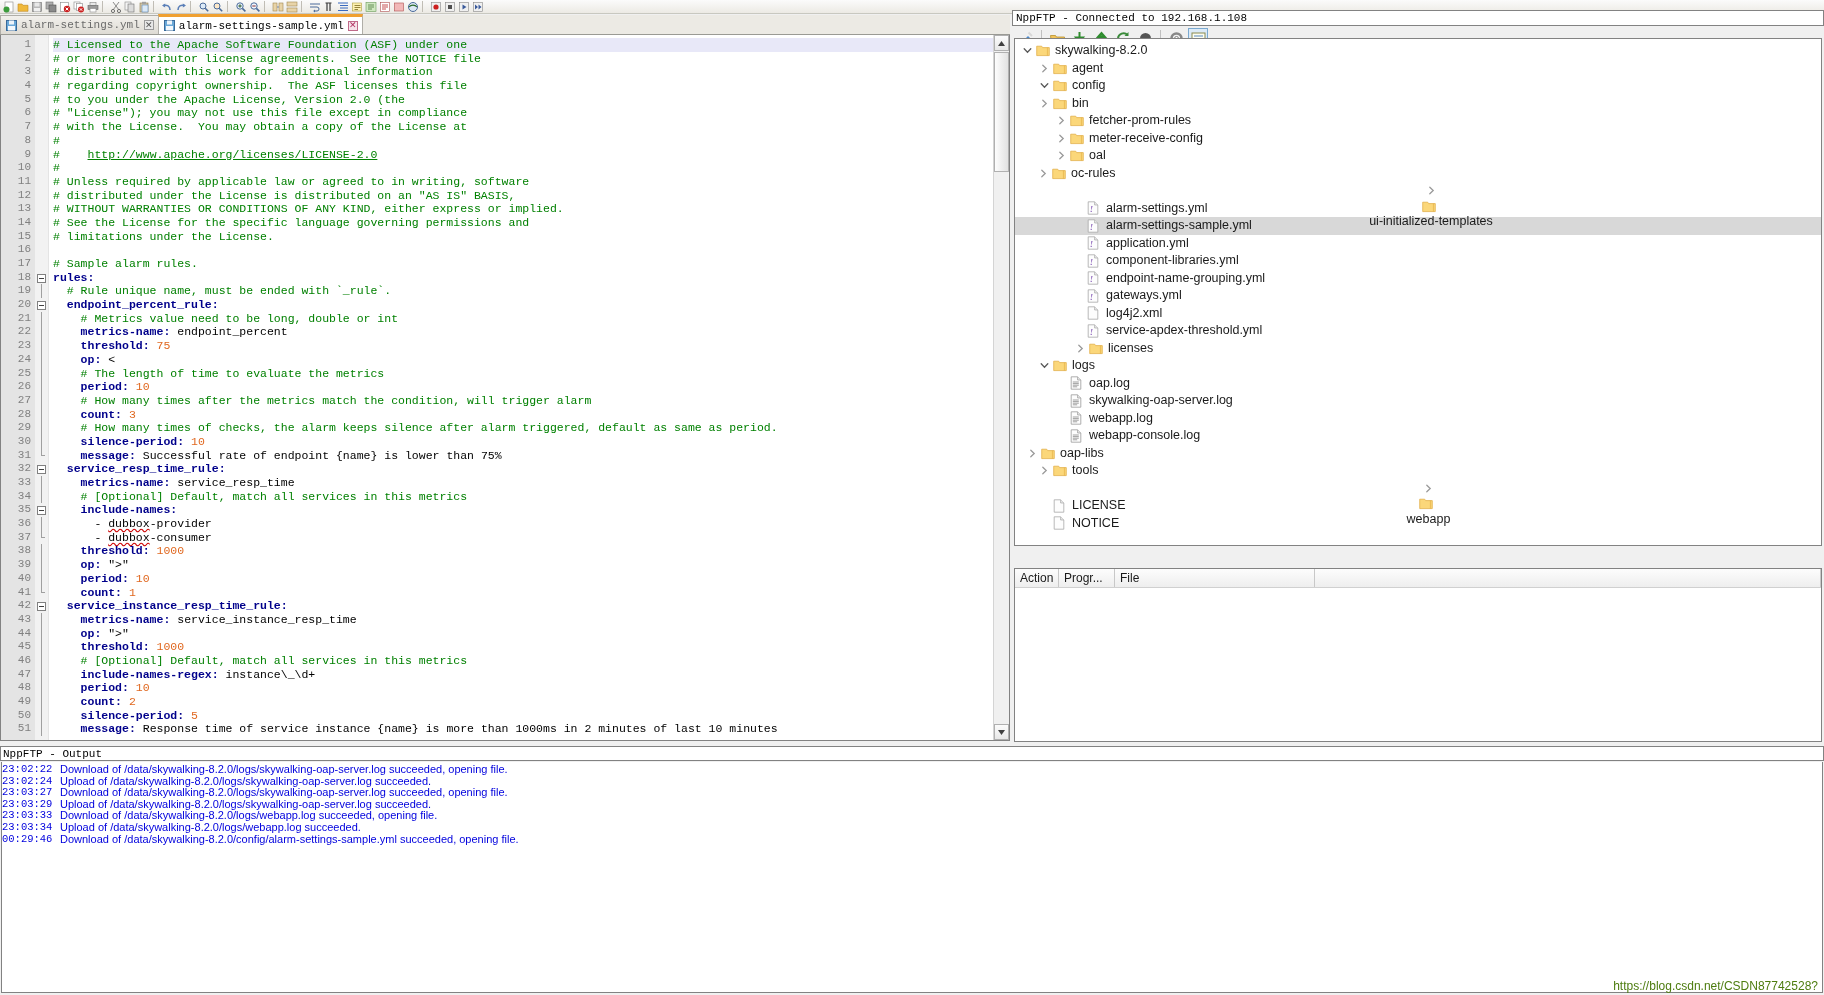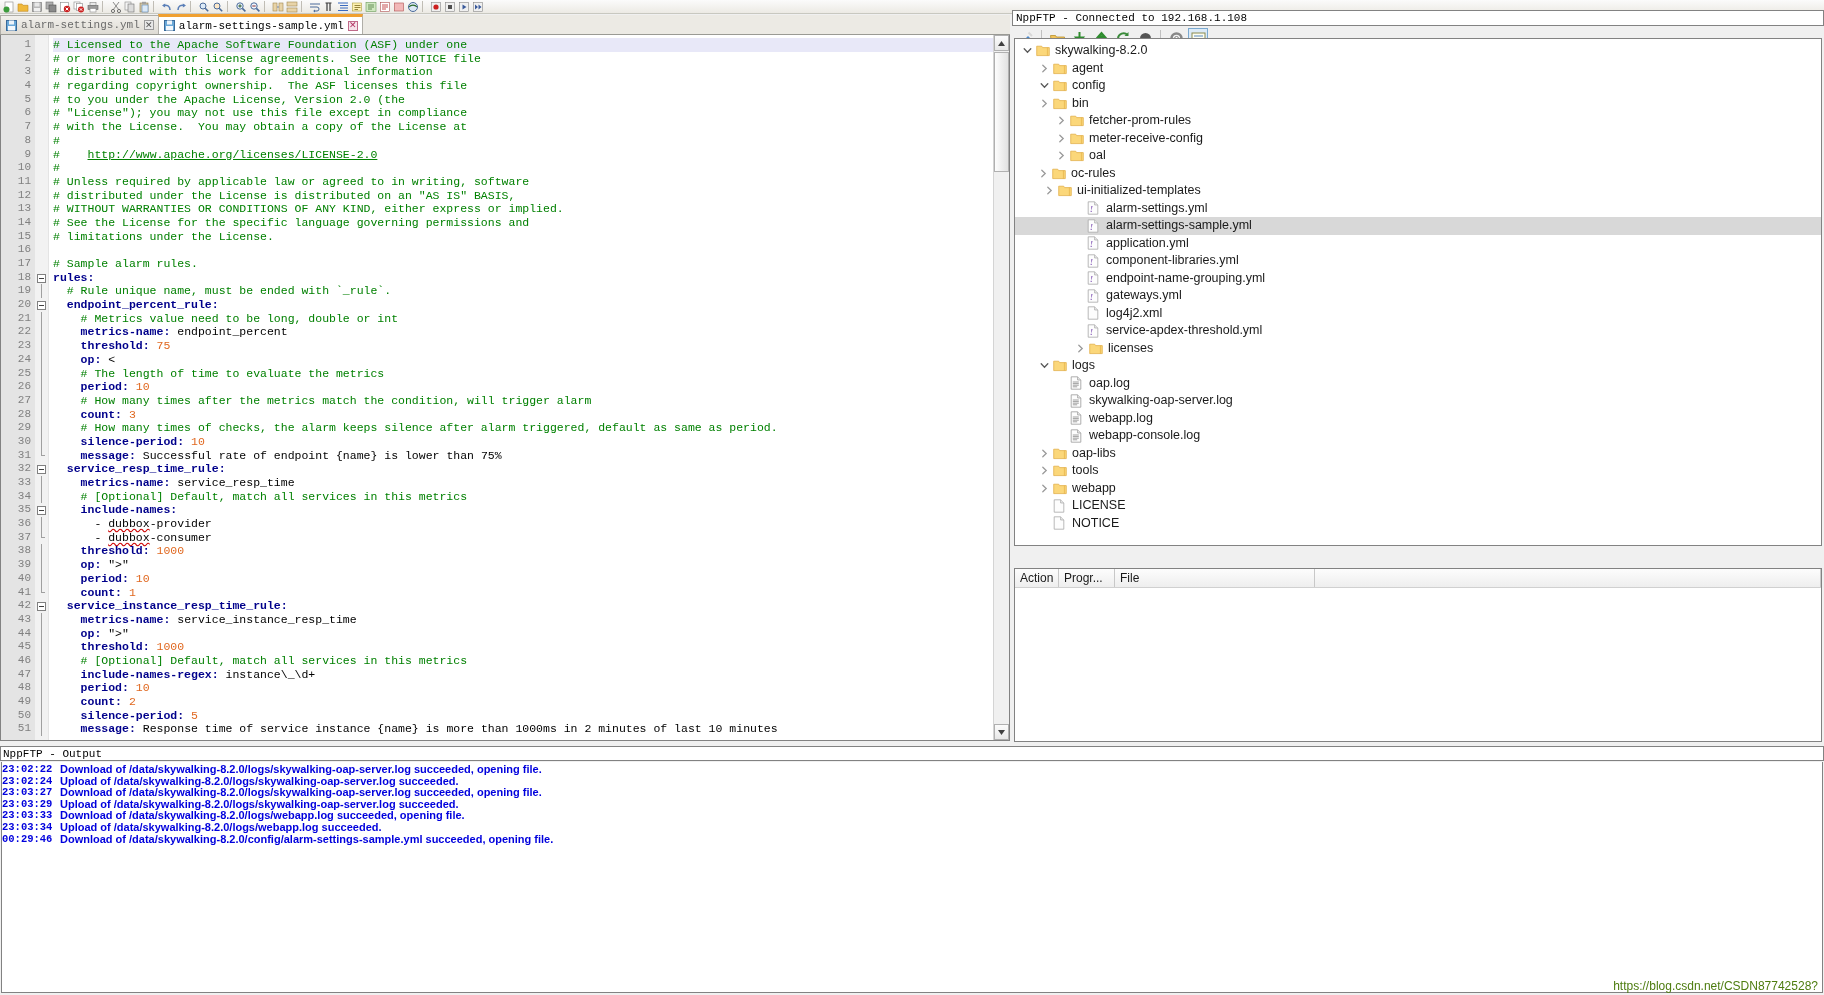--- a/index.html
+++ b/index.html
@@ -183,21 +183,21 @@
   .out-title {
     height: 15px; background: #ffffff; border: 1px solid #828282;
     font-family: "Liberation Mono", monospace; font-size: 11px;
     padding-left: 2px; line-height: 14px; color: #000;
   }
   .out-body {
     position: absolute; left: 1px; top: 16px; right: 1px; bottom: 2px;
     background: #ffffff; border: 1px solid #828282; border-top: none;
     overflow: hidden; padding-top: 2px;
   }
-  .out-row { display: flex; height: 11.6px; line-height: 11.6px; font-weight: bold; }
+  .out-row { display: flex; height: 11.6px; line-height: 11.6px; }
   .out-time {
     width: 58px; flex: 0 0 58px; text-align: right; padding-right: 8px;
     font-family: "Liberation Mono", monospace; font-size: 10.5px; color: #0000dd;
   }
   .out-msg {
     font-family: "Liberation Sans", sans-serif; font-size: 11px; color: #0000dd;
     white-space: nowrap;
   }
   .watermark {
     position: absolute; right: 6px; bottom: 2px;
@@ -780,21 +780,21 @@
             </svg>
           </span>
           <span class="ficon">
             <svg class="ico" width="14" height="13" viewBox="0 0 14 13">
               <path d="M.7 2.2h5l1 1.4h6.6v8H.7z" fill="#fbd77a" stroke="#e0a93c" stroke-width=".7"></path>
               <path d="M11.4 3.6v8" stroke="#e0a93c" stroke-width=".6"></path>
             </svg>
           </span>
           <span class="tlabel">oc-rules</span>
         </div>
-        <div class="tnode" style="padding-left: 26px;">
+        <div class="tnode" style="padding-left: 26px; flex-direction: column;">
           <span class="tw">
             <svg class="chev" viewBox="0 0 9 9">
               <path d="M2.8 1.2L6.2 4.5L2.8 7.8" stroke="#9a9a9a" stroke-width="1.3" fill="none" stroke-linecap="round"></path>
             </svg>
           </span>
           <span class="ficon">
             <svg class="ico" width="14" height="13" viewBox="0 0 14 13">
               <path d="M.7 2.2h5l1 1.4h6.6v8H.7z" fill="#fbd77a" stroke="#e0a93c" stroke-width=".7"></path>
               <path d="M11.4 3.6v8" stroke="#e0a93c" stroke-width=".6"></path>
             </svg>
@@ -953,21 +953,21 @@
           <span class="tw"></span>
           <span class="ficon">
             <svg class="ico" width="12" height="14" viewBox="0 0 12 14">
               <path d="M1.2 .8h6.4l3.2 3.2v9.2H1.2z" fill="#fdfdfd" stroke="#9a9a9a" stroke-width=".8"></path>
               <path d="M7.6 .8v3.2h3.2" fill="#e8e8e8" stroke="#9a9a9a" stroke-width=".7"></path>
               <path d="M2.8 6h6M2.8 7.6h6M2.8 9.2h6M2.8 10.8h4.4" stroke="#7a7a7a" stroke-width=".7"></path>
             </svg>
           </span>
           <span class="tlabel">webapp-console.log</span>
         </div>
-        <div class="tnode" style="padding-left: 21px; align-items: center;">
+        <div class="tnode" style="padding-left: 9px; align-items: center;">
           <span class="tw">
             <svg class="chev" viewBox="0 0 9 9">
               <path d="M2.8 1.2L6.2 4.5L2.8 7.8" stroke="#9a9a9a" stroke-width="1.3" fill="none" stroke-linecap="round"></path>
             </svg>
           </span>
           <span class="ficon">
             <svg class="ico" width="14" height="13" viewBox="0 0 14 13">
               <path d="M.7 2.2h5l1 1.4h6.6v8H.7z" fill="#fbd77a" stroke="#e0a93c" stroke-width=".7"></path>
               <path d="M11.4 3.6v8" stroke="#e0a93c" stroke-width=".6"></path>
             </svg>
@@ -981,21 +981,21 @@
             </svg>
           </span>
           <span class="ficon">
             <svg class="ico" width="14" height="13" viewBox="0 0 14 13">
               <path d="M.7 2.2h5l1 1.4h6.6v8H.7z" fill="#fbd77a" stroke="#e0a93c" stroke-width=".7"></path>
               <path d="M11.4 3.6v8" stroke="#e0a93c" stroke-width=".6"></path>
             </svg>
           </span>
           <span class="tlabel">tools</span>
         </div>
-        <div class="tnode" style="padding-left: 21px;">
+        <div class="tnode" style="padding-left: 21px; flex-direction: column;">
           <span class="tw">
             <svg class="chev" viewBox="0 0 9 9">
               <path d="M2.8 1.2L6.2 4.5L2.8 7.8" stroke="#9a9a9a" stroke-width="1.3" fill="none" stroke-linecap="round"></path>
             </svg>
           </span>
           <span class="ficon">
             <svg class="ico" width="14" height="13" viewBox="0 0 14 13">
               <path d="M.7 2.2h5l1 1.4h6.6v8H.7z" fill="#fbd77a" stroke="#e0a93c" stroke-width=".7"></path>
               <path d="M11.4 3.6v8" stroke="#e0a93c" stroke-width=".6"></path>
             </svg>

